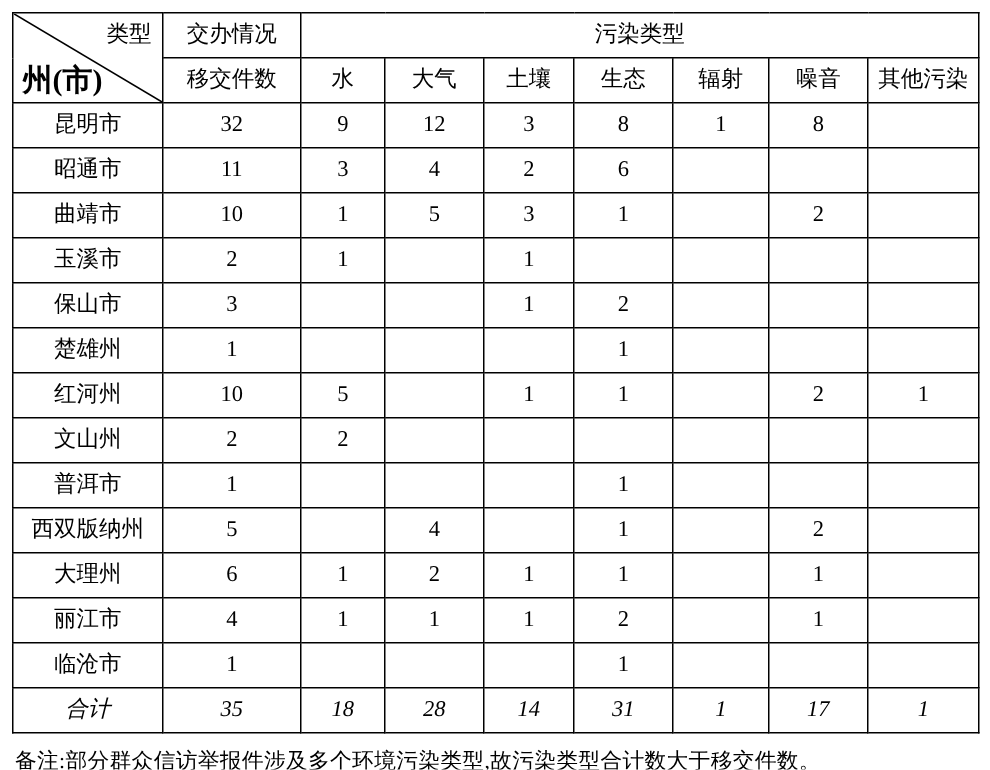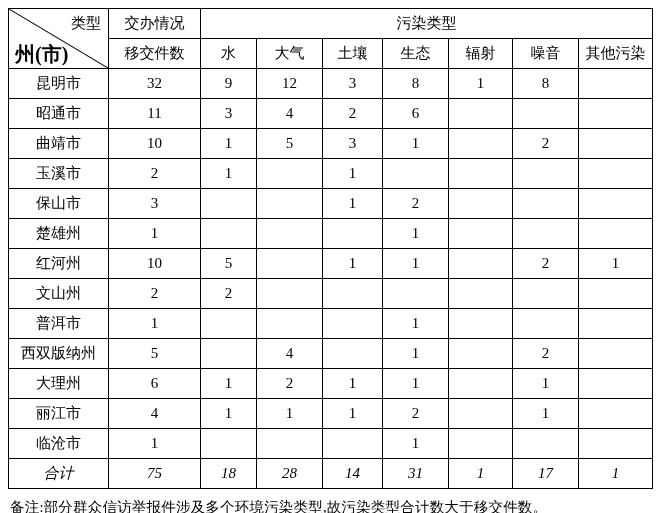--- a/index.html
+++ b/index.html
@@ -262,21 +262,21 @@
         <td></td>
         <td></td>
         <td></td>
         <td>1</td>
         <td></td>
         <td></td>
         <td></td>
       </tr>
       <tr class="total-row">
         <td class="rowhead">合计</td>
-        <td>75</td>
+        <td>35</td>
         <td>18</td>
         <td>28</td>
         <td>14</td>
         <td>31</td>
         <td>1</td>
         <td>17</td>
         <td>1</td>
       </tr>
     </tbody>
   </table>

